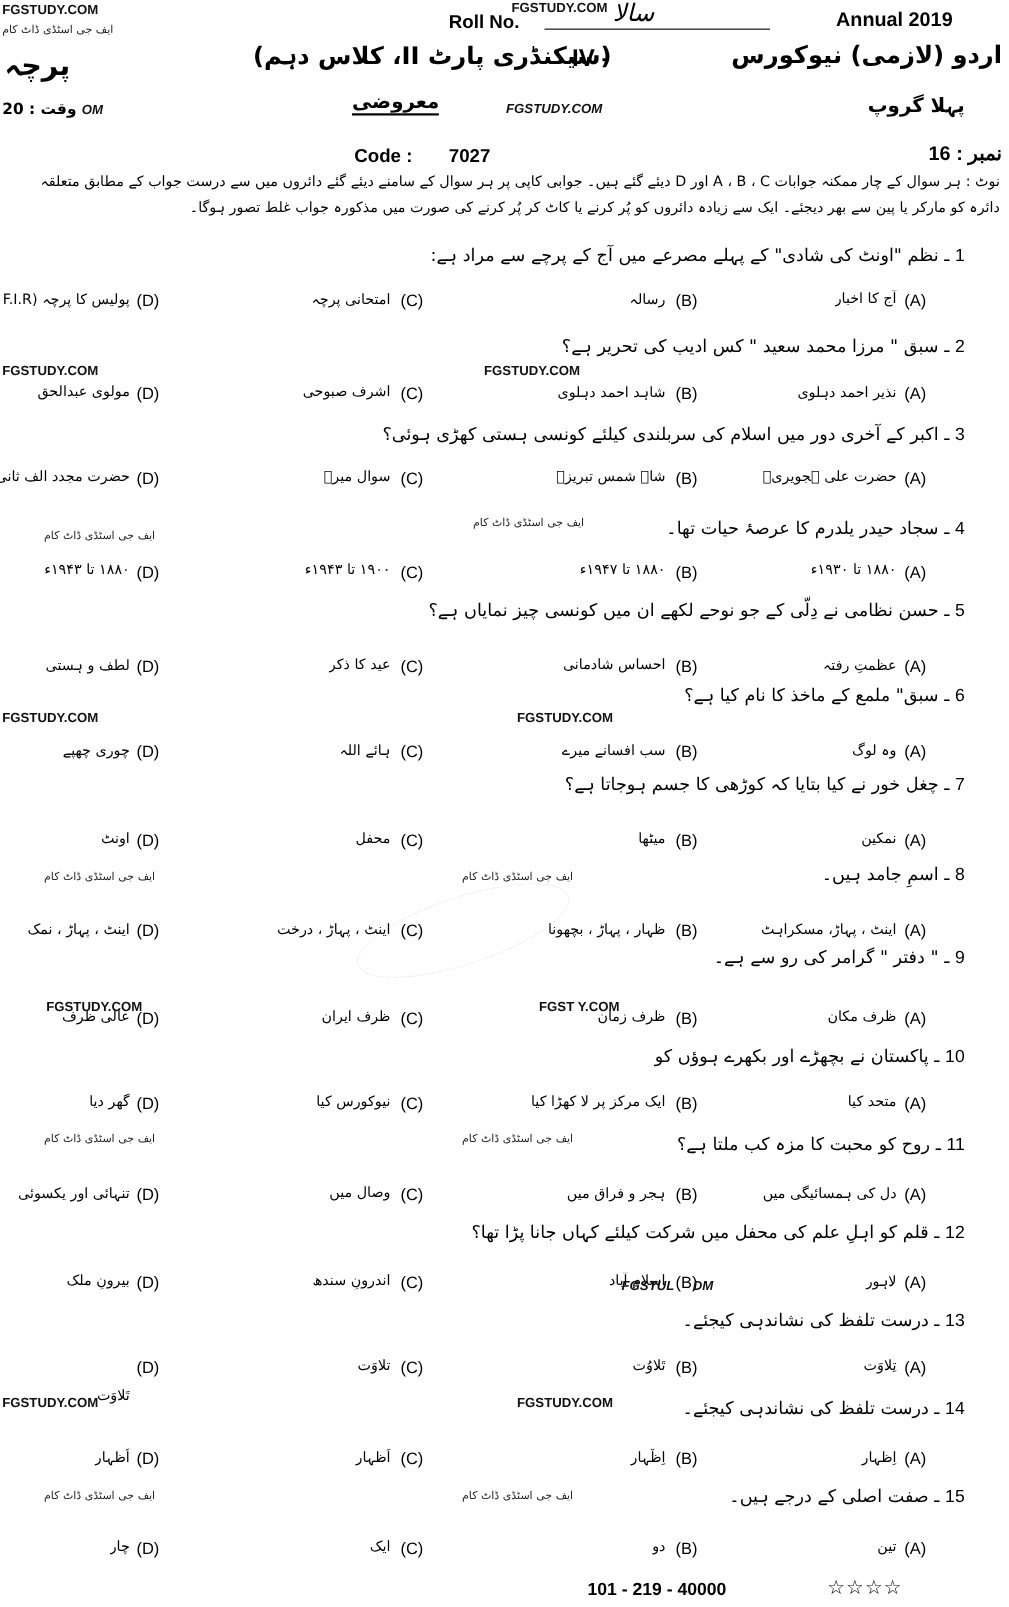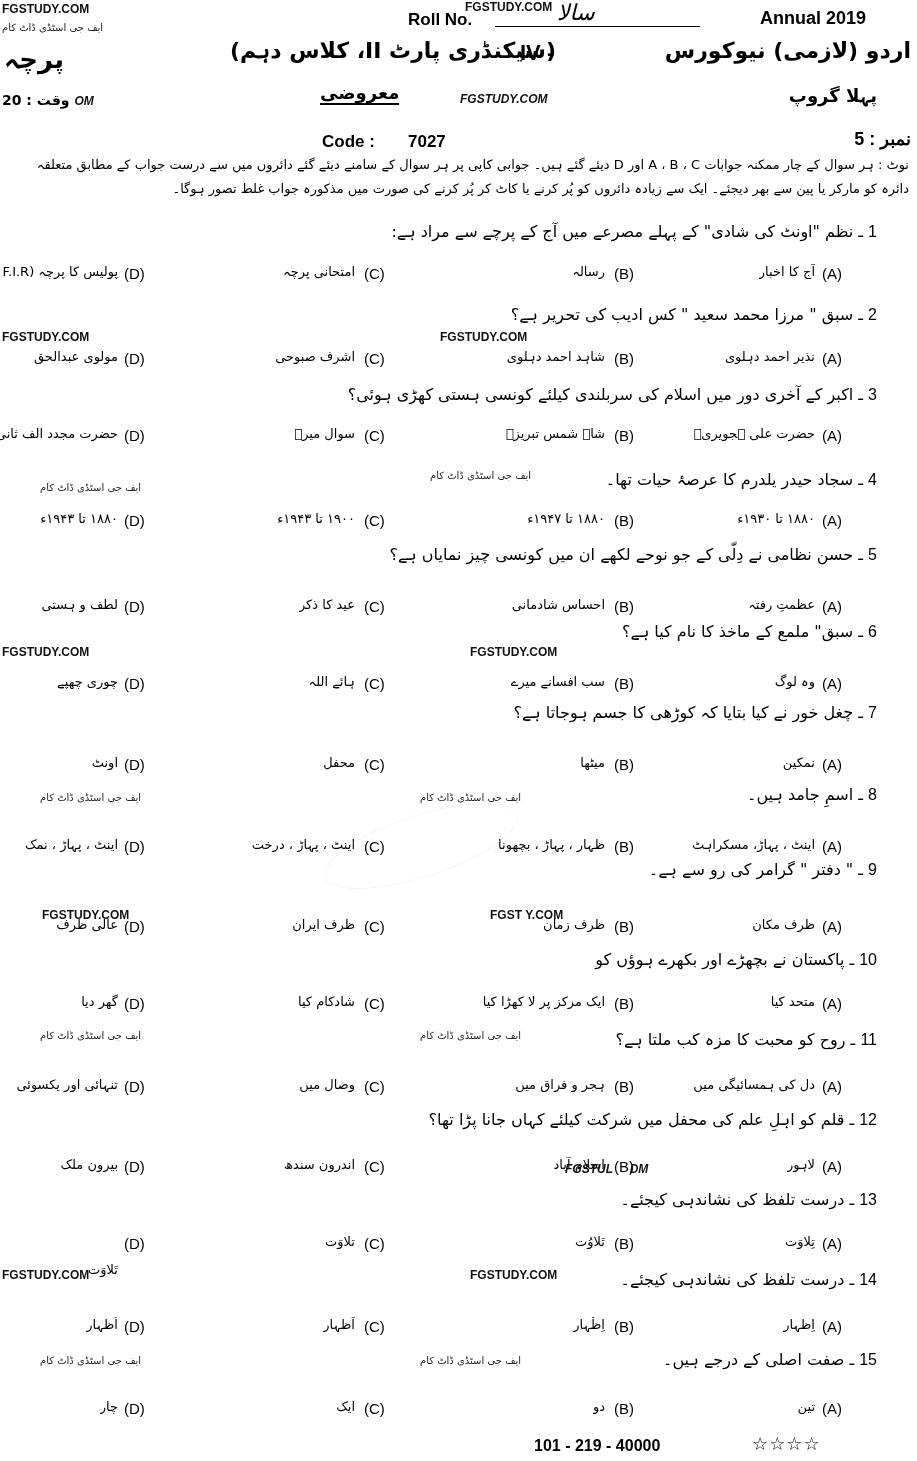--- a/index.html
+++ b/index.html
@@ -50,21 +50,21 @@
 <div class="abs hdr-title ur" style="left:230px; top:38px;">(سیکنڈری پارٹ II، کلاس دہم)</div>
 
 
 <div class="abs ur" style="right:40px; top:85px; font-size:18px; font-weight:bold;">پہلا گروپ</div>
 <div class="abs wm" style="left:460px; top:92px; font-style:italic;">FGSTUDY.COM</div>
 <div class="abs ur underline" style="left:320px; top:82px; font-size:18px; font-weight:bold;">معروضی</div>
 
 
 <div class="abs latin-b" style="left:322px; top:132px; font-size:17px;">Code :</div>
 <div class="abs latin-b" style="left:408px; top:132px; font-size:17px;">7027</div>
-<div class="abs ur latin-b" style="right:6px; top:128px; font-size:18px;">نمبر : 5</div>
+<div class="abs ur latin-b" style="right:6px; top:128px; font-size:18px;">نمبر : 16</div>
 
 
 <div class="abs note ur" style="top:157px;">نوٹ : ہر سوال کے چار ممکنہ جوابات A ، B ، C اور D دیئے گئے ہیں۔ جوابی کاپی پر ہر سوال کے سامنے دیئے گئے دائروں میں سے درست جواب کے مطابق متعلقہ</div>
 <div class="abs note ur" style="top:181px;">دائرہ کو مارکر یا پین سے بھر دیجئے۔ ایک سے زیادہ دائروں کو پُر کرنے یا کاٹ کر پُر کرنے کی صورت میں مذکورہ جواب غلط تصور ہوگا۔</div>
 
 
 <div id="questions">
     <div class="abs q ur" style="top: 222px;"><span class="qnum">1</span><span> ـ</span> <span>نظم "اونٹ کی شادی" کے پہلے مصرعے میں آج کے پرچے سے مراد ہے:</span></div>
     <div class="abs opt-label" style="left: 822px; top: 265px;">(A)</div>
     <div class="abs opt-text ur" style="right: 102px; top: 264px; max-width: 125px; overflow: hidden;">آج کا اخبار</div>
@@ -145,21 +145,21 @@
     <div class="abs opt-label" style="left: 364px; top: 918px;">(C)</div>
     <div class="abs opt-text ur" style="right: 562px; top: 917px; max-width: 135px; overflow: hidden;">ظرف ایران</div>
     <div class="abs opt-label" style="left: 124px; top: 918px;">(D)</div>
     <div class="abs opt-text ur" style="right: 799px; top: 917px; max-width: 118px; overflow: hidden;">عالی ظرف</div>
     <div class="abs q ur" style="top: 950px;"><span class="qnum">10</span><span> ـ</span> <span>پاکستان نے بچھڑے اور بکھرے ہوؤں کو</span></div>
     <div class="abs opt-label" style="left: 822px; top: 995px;">(A)</div>
     <div class="abs opt-text ur" style="right: 102px; top: 994px; max-width: 125px; overflow: hidden;">متحد کیا</div>
     <div class="abs opt-label" style="left: 614px; top: 995px;">(B)</div>
     <div class="abs opt-text ur" style="right: 312px; top: 994px; max-width: 135px; overflow: hidden;">ایک مرکز پر لا کھڑا کیا</div>
     <div class="abs opt-label" style="left: 364px; top: 995px;">(C)</div>
-    <div class="abs opt-text ur" style="right: 562px; top: 994px; max-width: 135px; overflow: hidden;">شادکام کیا</div>
+    <div class="abs opt-text ur" style="right: 562px; top: 994px; max-width: 135px; overflow: hidden;">نیوکورس کیا</div>
     <div class="abs opt-label" style="left: 124px; top: 995px;">(D)</div>
     <div class="abs opt-text ur" style="right: 799px; top: 994px; max-width: 118px; overflow: hidden;">گھر دیا</div>
     <div class="abs q ur" style="top: 1030px;"><span class="qnum">11</span><span> ـ</span> <span>روح کو محبت کا مزہ کب ملتا ہے؟</span></div>
     <div class="abs opt-label" style="left: 822px; top: 1078px;">(A)</div>
     <div class="abs opt-text ur" style="right: 102px; top: 1077px; max-width: 125px; overflow: hidden;">دل کی ہمسائیگی میں</div>
     <div class="abs opt-label" style="left: 614px; top: 1078px;">(B)</div>
     <div class="abs opt-text ur" style="right: 312px; top: 1077px; max-width: 135px; overflow: hidden;">ہجر و فراق میں</div>
     <div class="abs opt-label" style="left: 364px; top: 1078px;">(C)</div>
     <div class="abs opt-text ur" style="right: 562px; top: 1077px; max-width: 135px; overflow: hidden;">وصال میں</div>
     <div class="abs opt-label" style="left: 124px; top: 1078px;">(D)</div>

